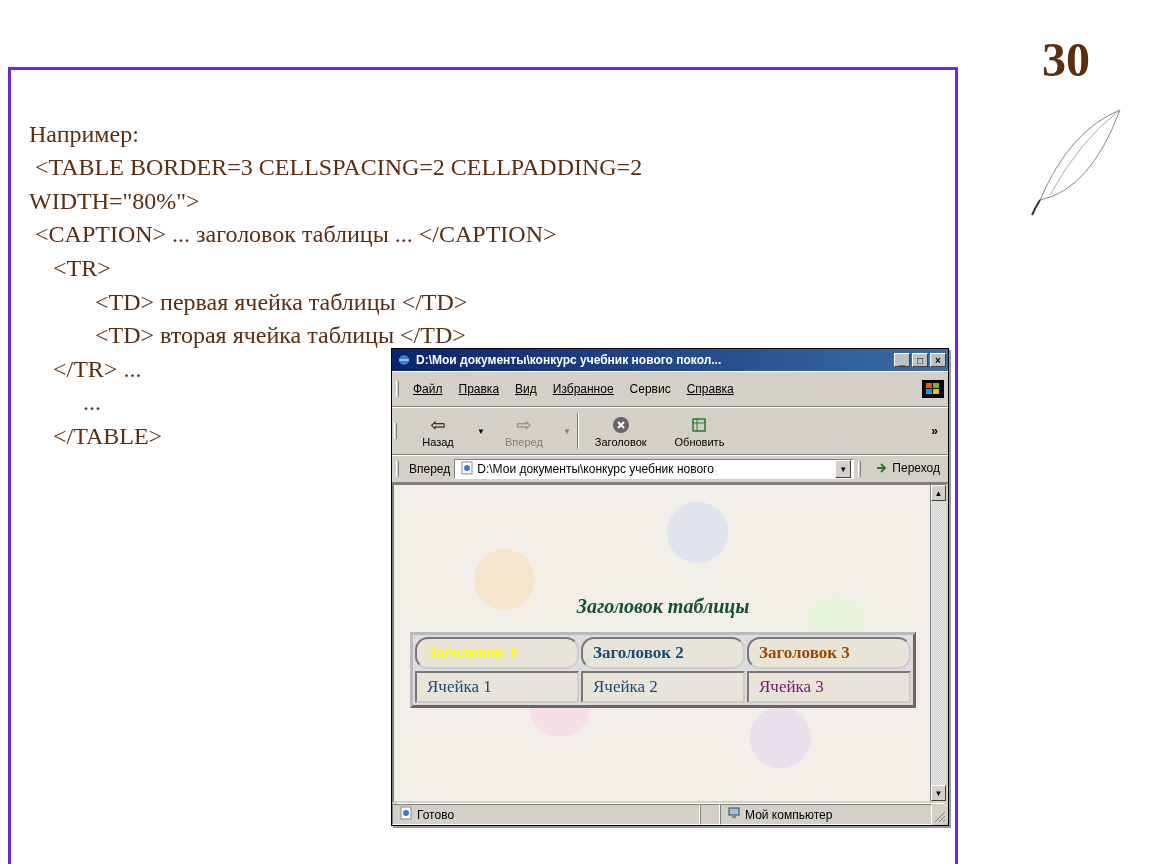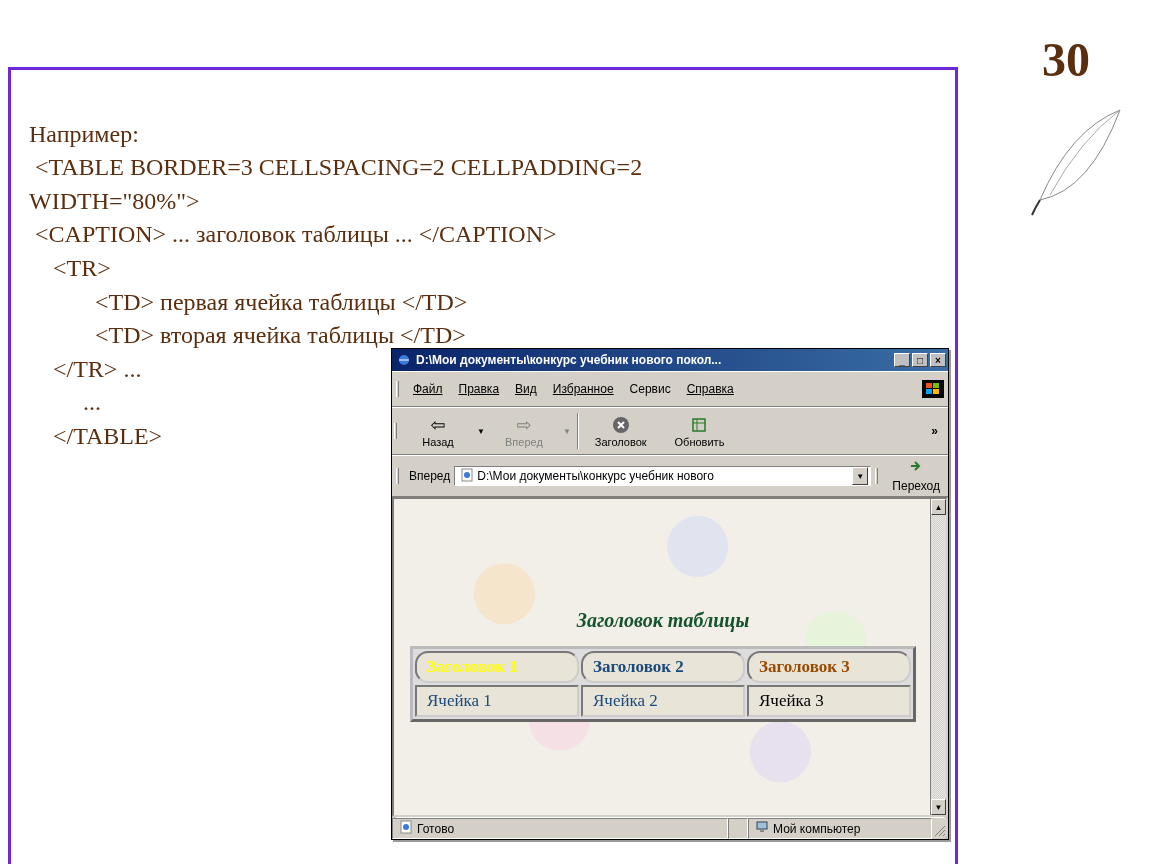--- a/index.html
+++ b/index.html
@@ -162,23 +162,22 @@
   .addr-drop {
     width: 16px; height: 18px;
     background: #d4d0c8;
     border: 1px solid #fff;
     border-right-color: #404040;
     border-bottom-color: #404040;
     display: flex; align-items: center; justify-content: center;
     font-size: 8px;
   }
   .go-btn {
-    display: flex; align-items: center; gap: 3px;
+    display: flex; gap: 3px;
     padding: 0 4px;
-    flex-direction: column;
   }
   .content-area {
     background: #e8e4dc;
     border: 2px inset #d4d0c8;
     height: 320px;
     position: relative;
     overflow: hidden;
   }
   .puzzle-bg {
     position: absolute; inset: 0;
@@ -233,21 +232,21 @@
     font-family: "Times New Roman", serif;
     font-size: 17px;
     text-align: left;
     font-weight: normal;
   }
   .sample-table th { font-weight: bold; font-size: 17px; border-radius: 13px; }
   .th1 { color: #ff0; }
   .th2 { color: #1a4a7a; }
   .th3 { color: #9a4a00; }
   .cell-blue { color: #1a4a7a; }
-  .cell-orange { color: #000000; }
+  .cell-orange { color: #701a75; }
   .statusbar {
     background: #d4d0c8;
     display: flex;
     border-top: 1px solid #fff;
     font-size: 12px;
     height: 22px;
     border-radius: 6px;
   }
   .status-pane {
     border: 1px solid #808080;
@@ -410,21 +409,21 @@
       <div class="status-pane grow">
         <span>
           <svg width="14" height="14" viewBox="0 0 14 14">
               <rect x="2" y="1" width="10" height="12" fill="#fff" stroke="#888"></rect>
               <circle cx="7" cy="7" r="3" fill="#3a7ad9"></circle>
             </svg>
         </span>
         <span>Готово</span>
       </div>
       <div class="status-pane small"></div>
-      <div class="status-pane" style="width:184px">
+      <div class="status-pane" style="width:212px">
         <span>
           <svg width="14" height="14" viewBox="0 0 14 14">
               <rect x="2" y="2" width="10" height="7" fill="#a0c0e0" stroke="#345"></rect>
               <rect x="5" y="10" width="4" height="2" fill="#888"></rect>
             </svg>
         </span>
         <span>Мой компьютер</span>
       </div>
       <div class="grip">
         <svg width="12" height="12" viewBox="0 0 12 12">

